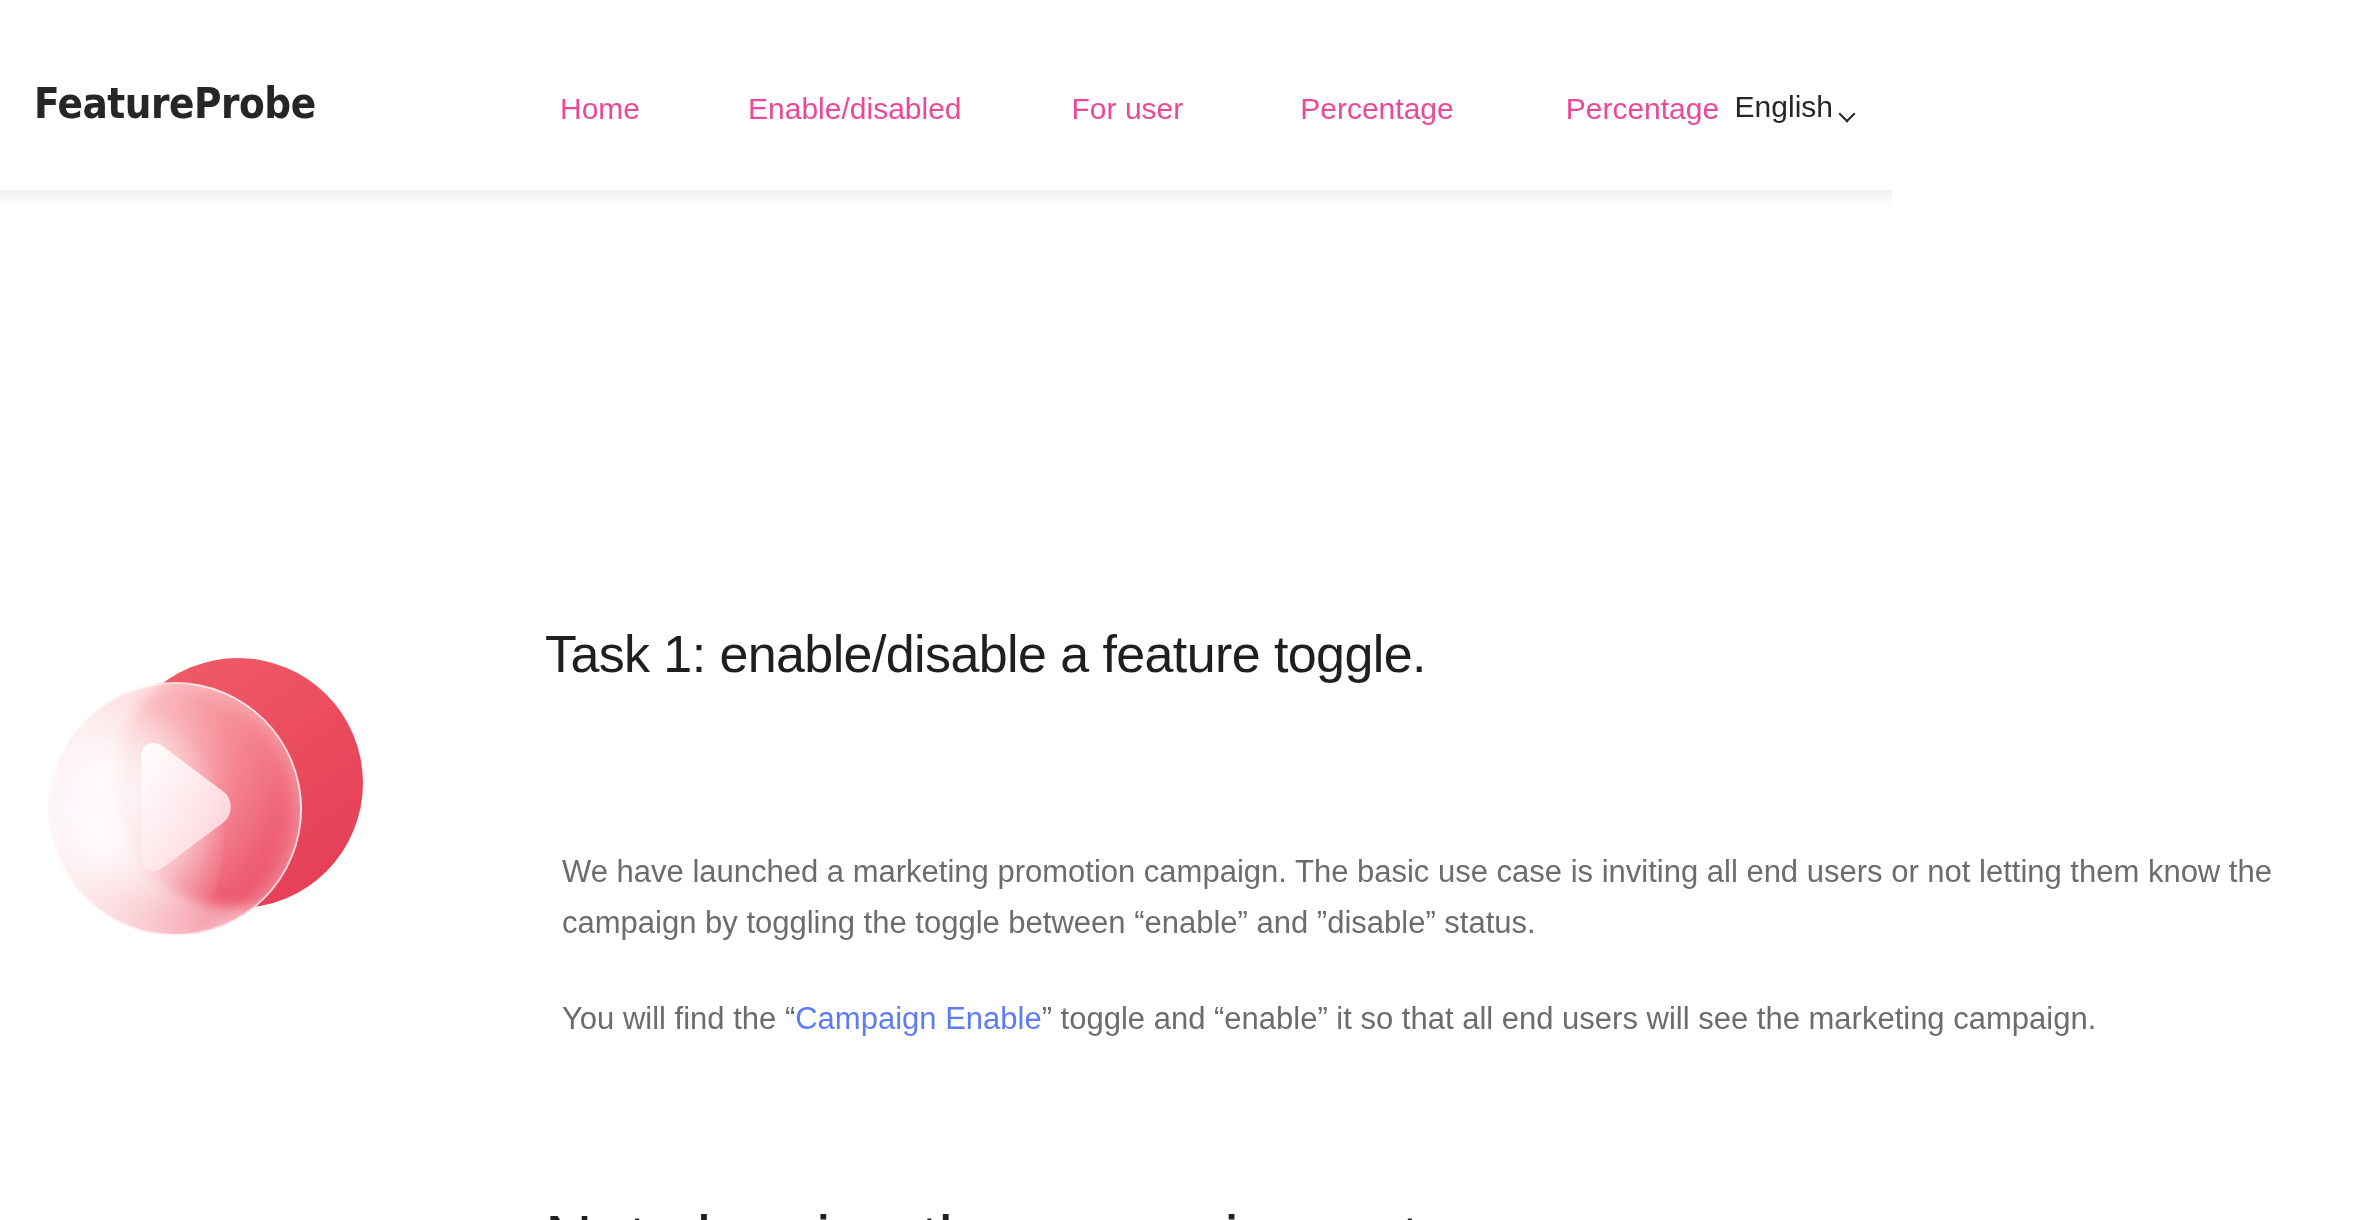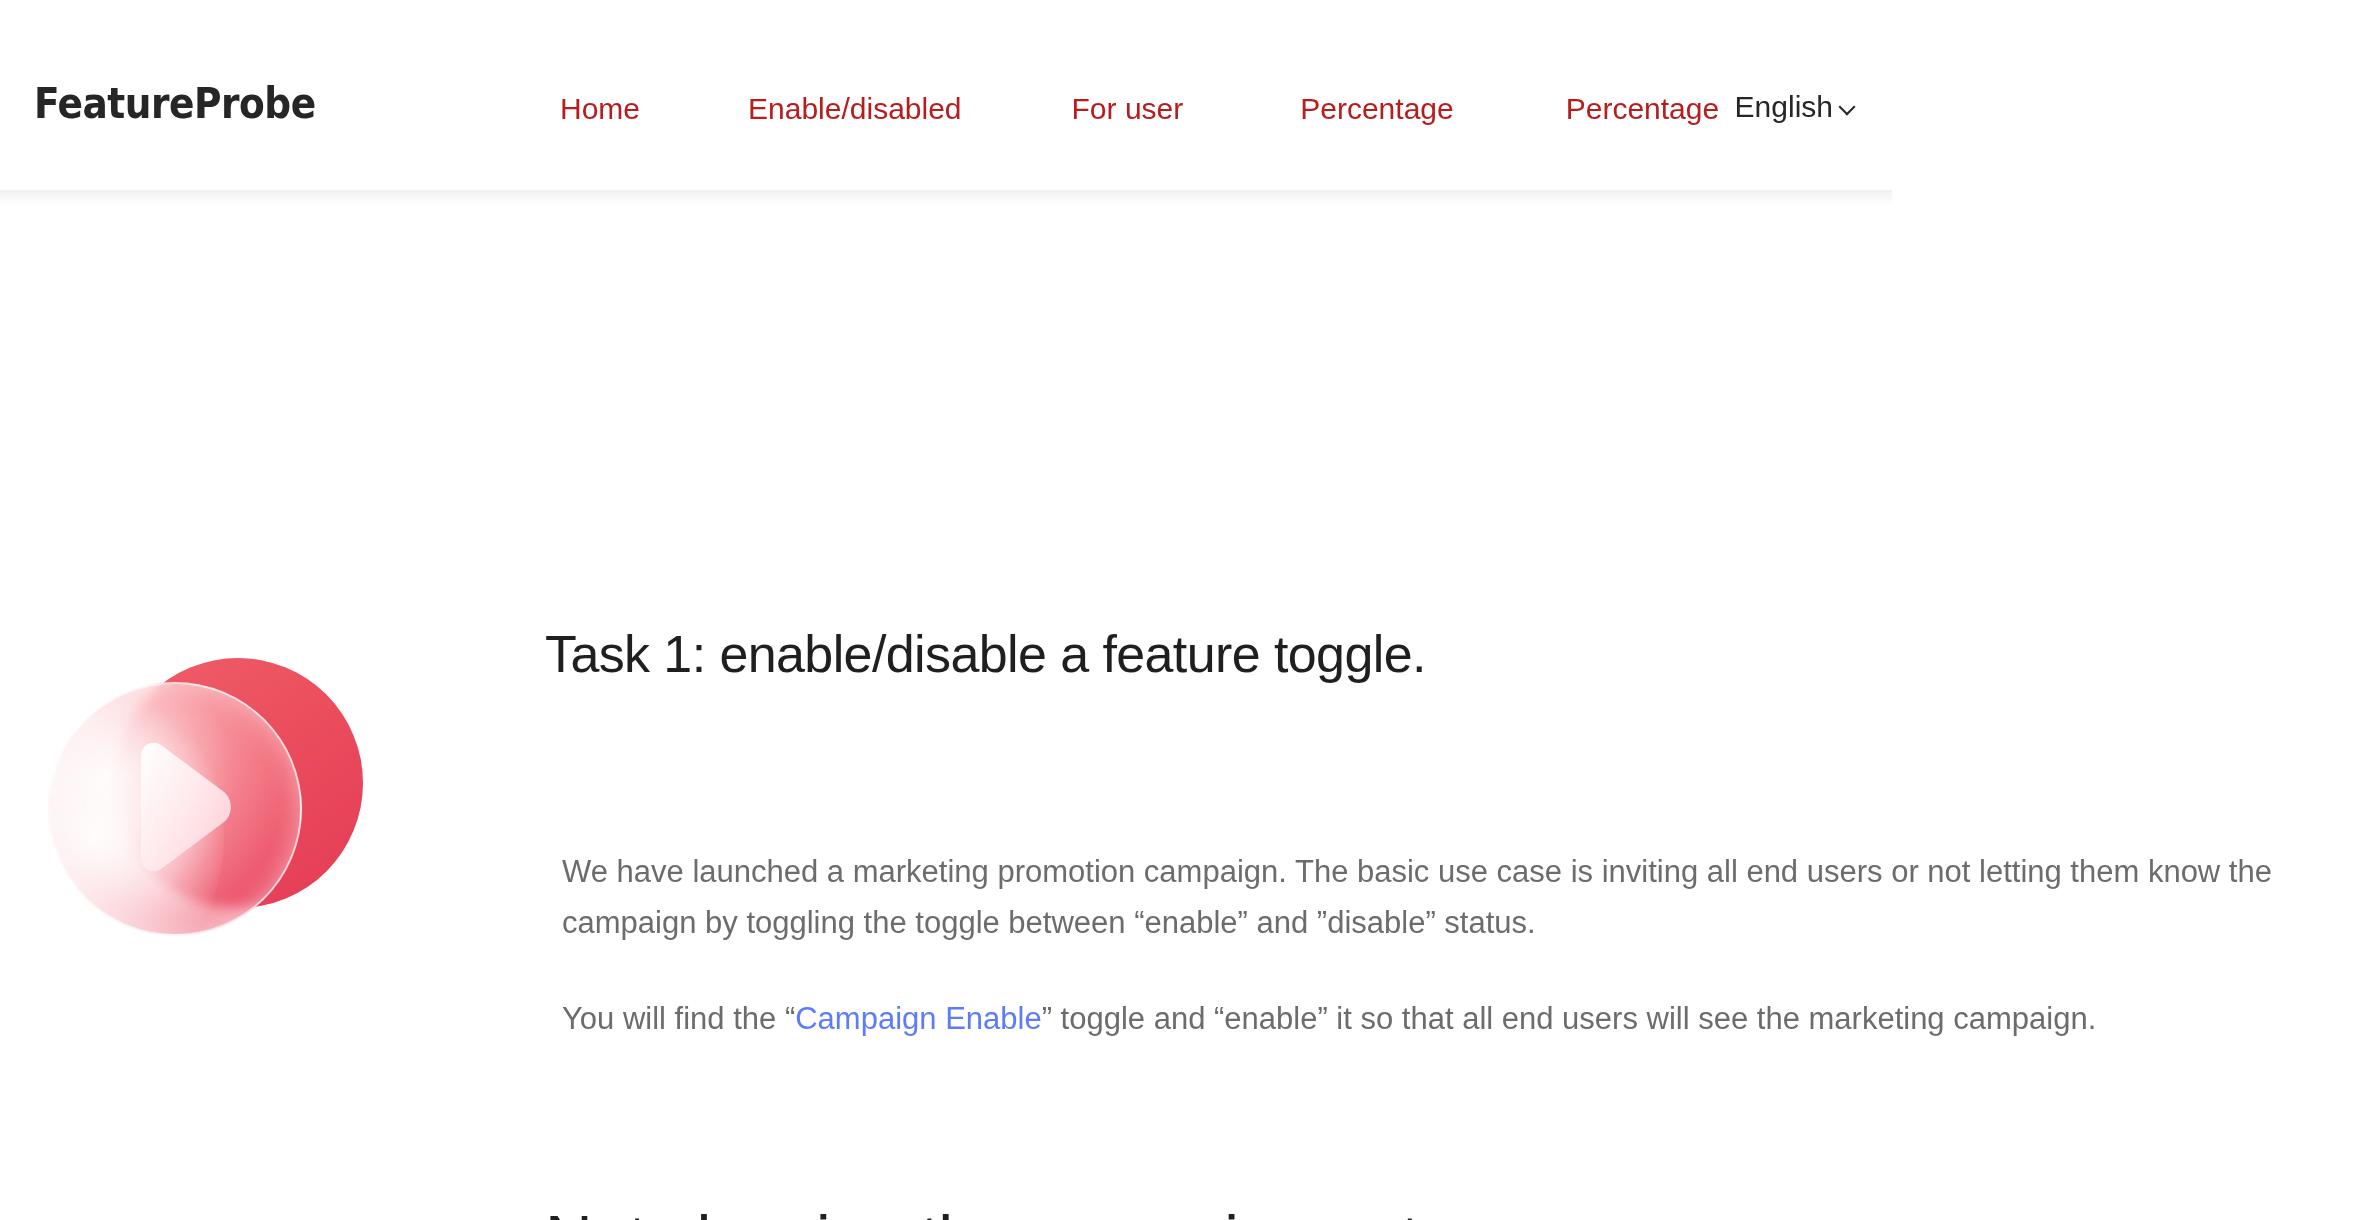--- a/index.html
+++ b/index.html
@@ -57,38 +57,38 @@
   }
 
   .nav {
     position: absolute;
     left: 560px;
     top: 94px;
     display: flex;
     align-items: baseline;
   }
   .nav-item {
-    color: #b91c1c;
+    color: #ec4899;
     font-size: 30px;
     line-height: 1;
     white-space: nowrap;
     text-decoration: none;
     cursor: pointer;
   }
   .nav-sep-1 { width: 108px; }
   .nav-sep-2 { width: 110px; }
   .nav-sep-3 { width: 117px; }
   .nav-sep-4 { width: 112px; }
 
   .lang {
     position: absolute;
     right: 36px;
     top: 92px;
     display: flex;
-    align-items: center;
+    align-items: flex-end;
     gap: 7px;
     cursor: pointer;
   }
   .lang-label {
     font-size: 30px;
     line-height: 1;
     color: #262626;
     white-space: nowrap;
   }
   .chev {

